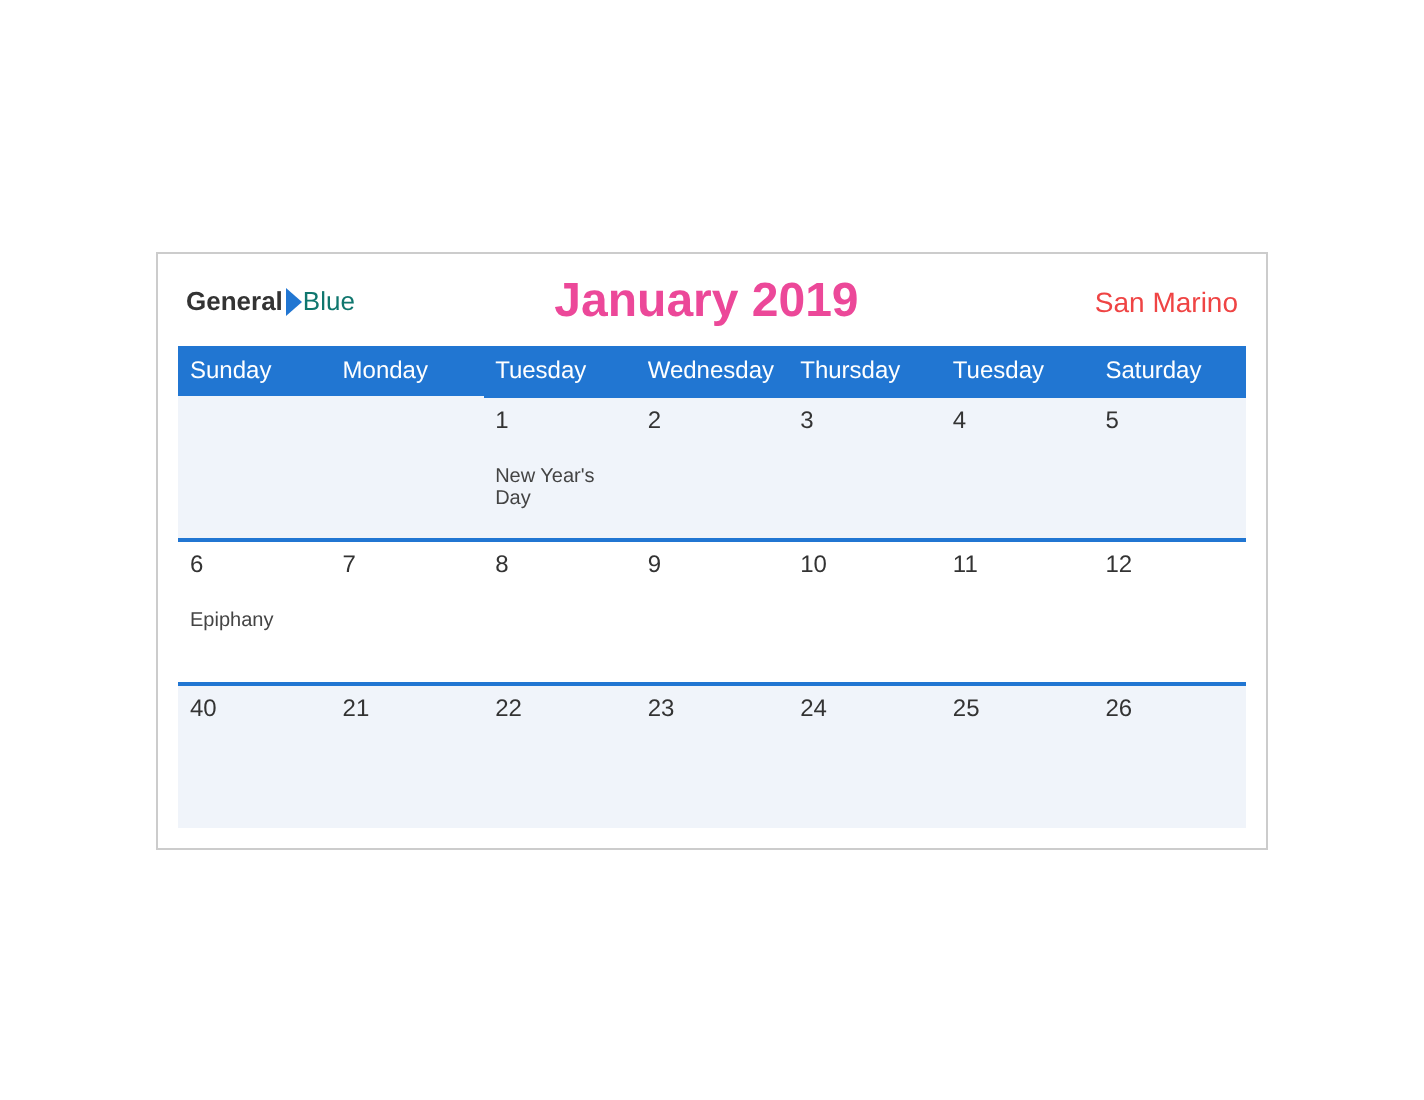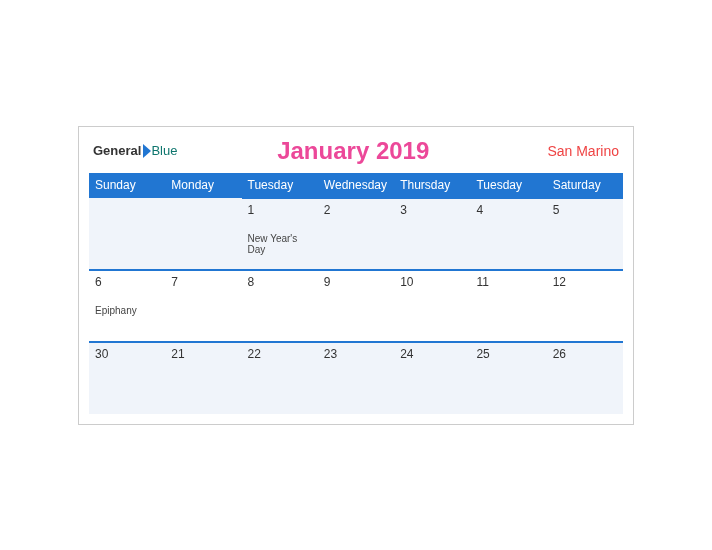--- a/index.html
+++ b/index.html
@@ -183,21 +183,21 @@
           </td>
           <td>
             <span class="day-number">11</span>
           </td>
           <td>
             <span class="day-number">12</span>
           </td>
         </tr>
         <tr>
           <td>
-            <span class="day-number">30</span>
+            <span class="day-number">40</span>
           </td>
           <td>
             <span class="day-number">21</span>
           </td>
           <td>
             <span class="day-number">22</span>
           </td>
           <td>
             <span class="day-number">23</span>
           </td>

